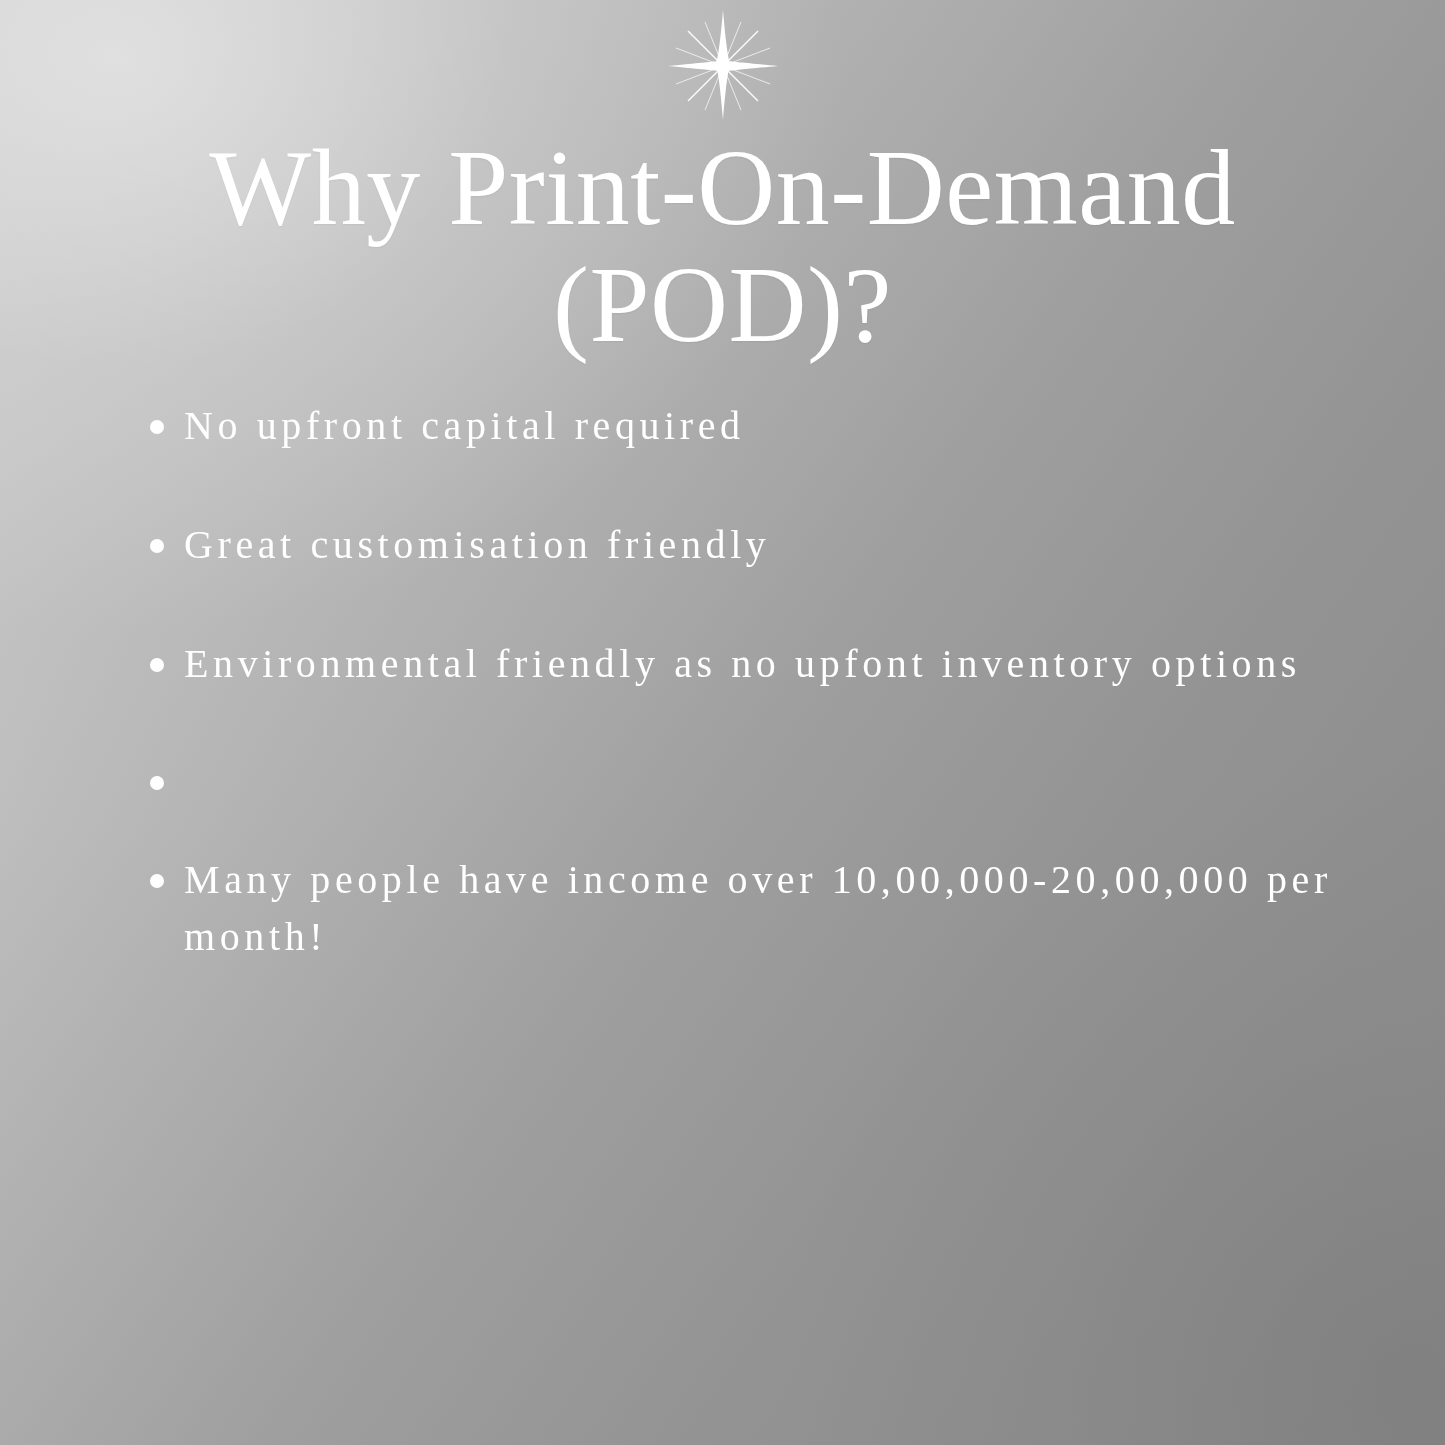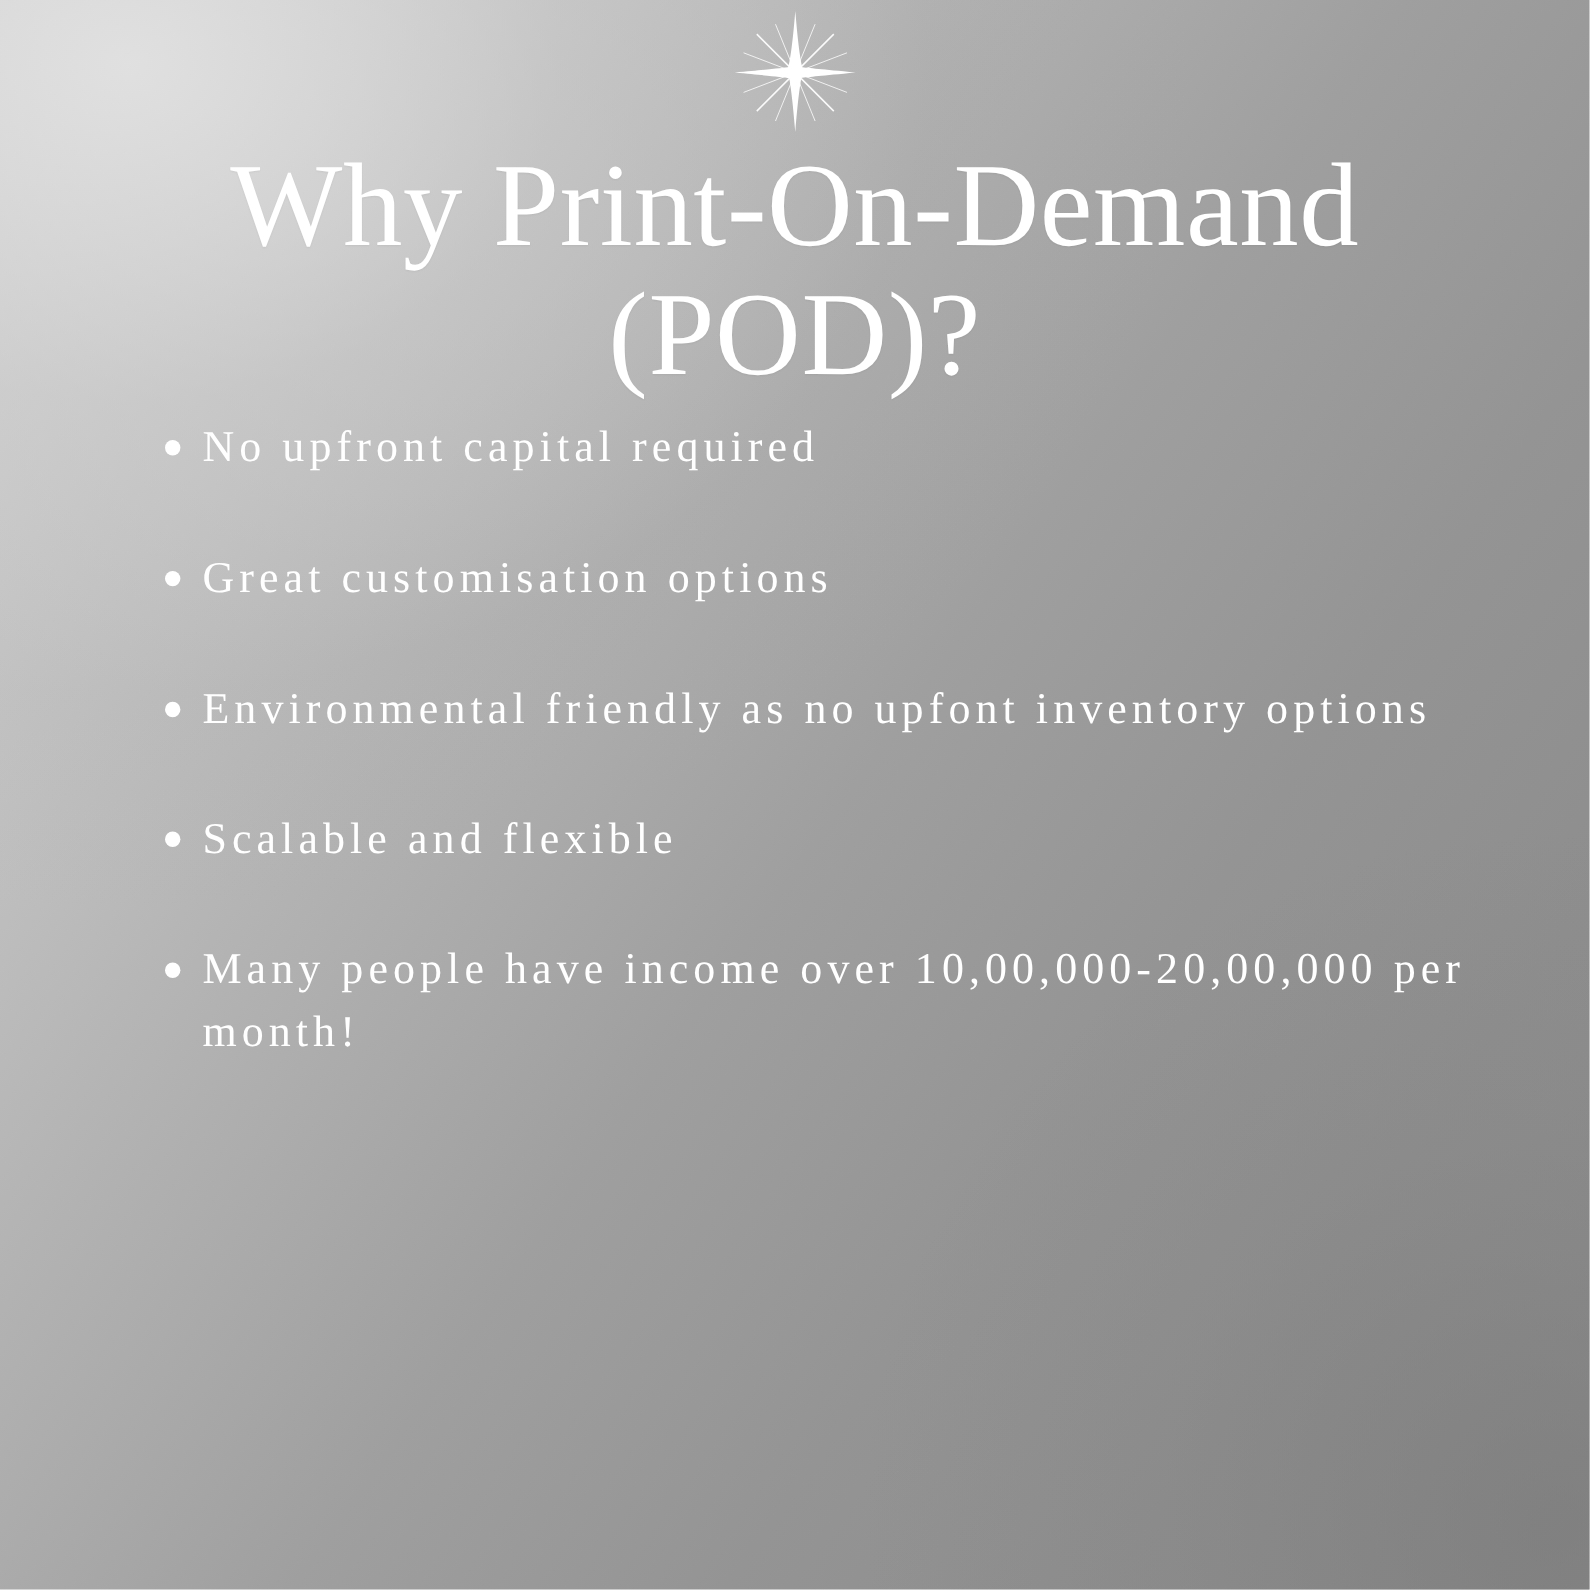--- a/index.html
+++ b/index.html
@@ -42,21 +42,21 @@
     font-size: 108px;
     line-height: 1.08;
     font-weight: 400;
     letter-spacing: 0.5px;
     padding: 0 150px;
     box-sizing: border-box;
     text-shadow: 0 1px 2px rgba(0,0,0,0.05);
   }
   .bullets {
     position: absolute;
-    top: 378px;
+    top: 398px;
     left: 150px;
     right: 70px;
   }
   .bullet-row {
     display: flex;
     align-items: flex-start;
     margin-bottom: 62px;
   }
   .bullet-dot {
     flex: 0 0 auto;
@@ -105,31 +105,30 @@
 
   <div class="bullets">
 
     <div class="bullet-row">
       <span class="bullet-dot"></span>
       <span class="bullet-text">No upfront capital required</span>
     </div>
 
     <div class="bullet-row">
       <span class="bullet-dot"></span>
-      <span class="bullet-text">Great customisation options</span>
+      <span class="bullet-text">Great customisation friendly</span>
     </div>
 
     <div class="bullet-row">
       <span class="bullet-dot"></span>
       <span class="bullet-text">Environmental friendly as no upfont inventory options</span>
     </div>
 
     <div class="bullet-row">
       <span class="bullet-dot"></span>
-      <span class="bullet-text">Scalable and flexible</span>
     </div>
 
 
     <div class="bullet-row">
       <span class="bullet-dot"></span>
       <span class="bullet-text">Many people have income over 10,00,000-20,00,000 per month!</span>
     </div>
 
   </div>
 

